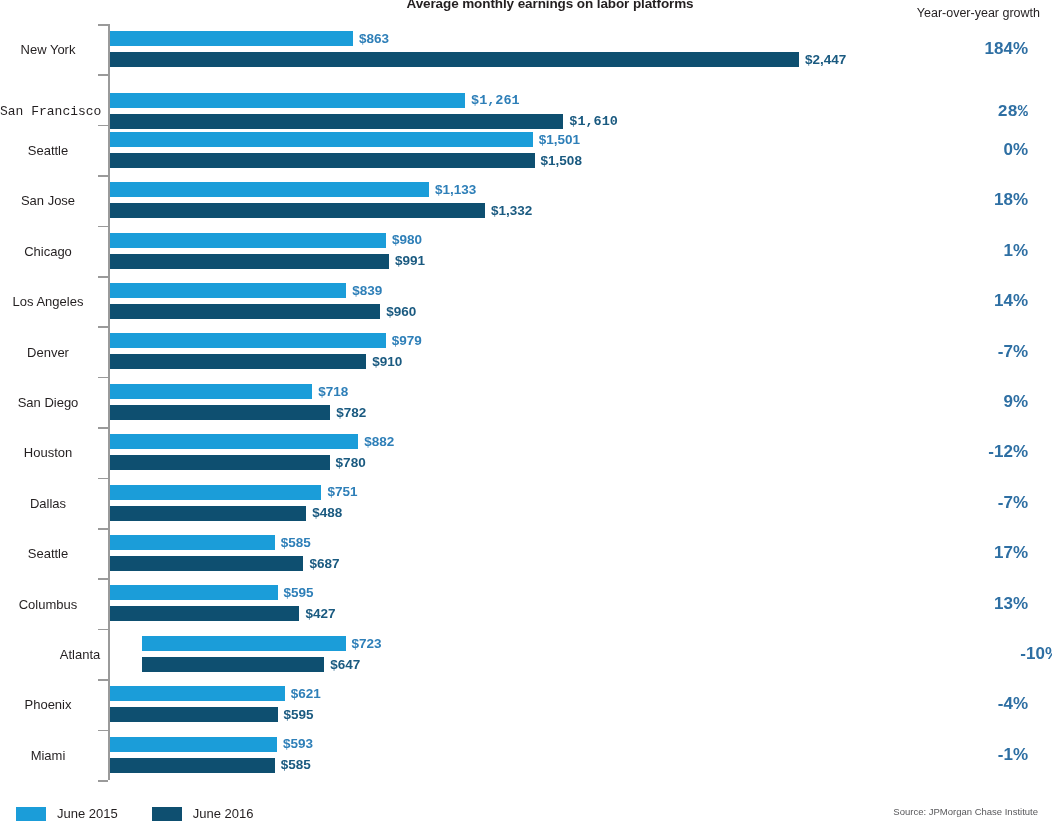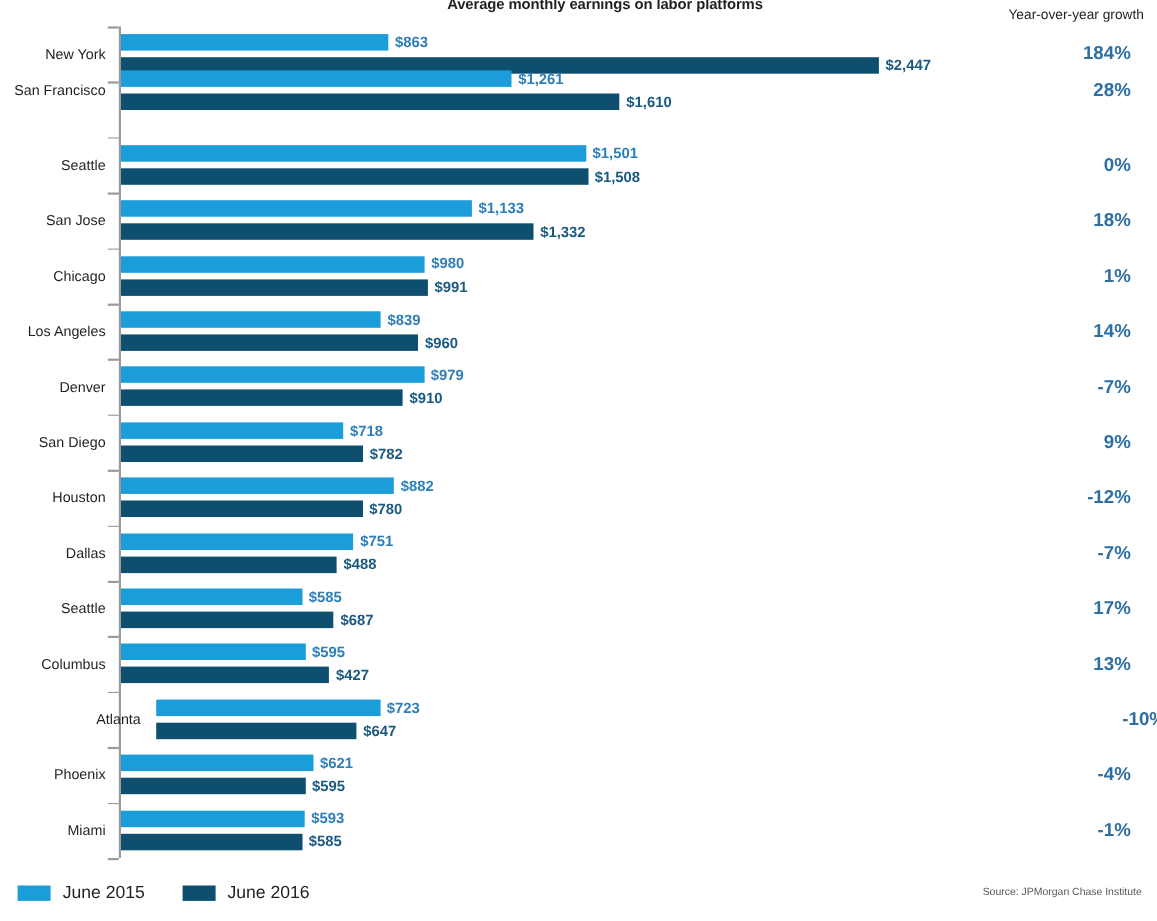--- a/index.html
+++ b/index.html
@@ -70,21 +70,21 @@
     left: 0;
     width: 1052px;
     height: 50.4px;
   }
   .cat-label {
     position: absolute;
     left: 0;
     top: 50%;
     transform: translateY(-50%);
     width: 96px;
-    text-align: right;
+    text-align: center;
     font-size: 13px;
     color: #231f20;
     white-space: nowrap;
     line-height: 1;
   }
   .bar-wrap {
     position: absolute;
     left: 110px;
     height: 15px;
     display: flex;
@@ -134,21 +134,21 @@
     gap: 11px;
   }
   .legend-swatch {
     width: 30px;
     height: 14px;
     display: block;
   }
   .legend-swatch.c2015 { background: #1b9dd9; }
   .legend-swatch.c2016 { background: #0e4f70; }
   .legend-label {
-    font-size: 16px;
+    font-size: 13px;
     color: #231f20;
     white-space: nowrap;
   }
 
   
   #source-note {
     position: absolute;
     right: 14px;
     bottom: 20px;
     font-size: 9.5px;
@@ -186,21 +186,21 @@
       <div class="bar-wrap y2015">
         <span class="bar c2015" style="width: 242.994px;"></span>
         <span class="bar-value v2015">$863</span>
       </div>
       <div class="bar-wrap y2016">
         <span class="bar c2016" style="width: 689px;"></span>
         <span class="bar-value v2016">$2,447</span>
       </div>
       <div class="growth">184%</div>
     </div>
-    <div class="row" style="top: 33px;">
+    <div class="row" style="top: 62px; font-family: Liberation Mono, monospace;">
       <div class="cat-label">San Francisco</div>
       <div class="bar-wrap y2015">
         <span class="bar c2015" style="width: 355.059px;"></span>
         <span class="bar-value v2015">$1,261</span>
       </div>
       <div class="bar-wrap y2016">
         <span class="bar c2016" style="width: 453.327px;"></span>
         <span class="bar-value v2016">$1,610</span>
       </div>
       <div class="growth">28%</div>

